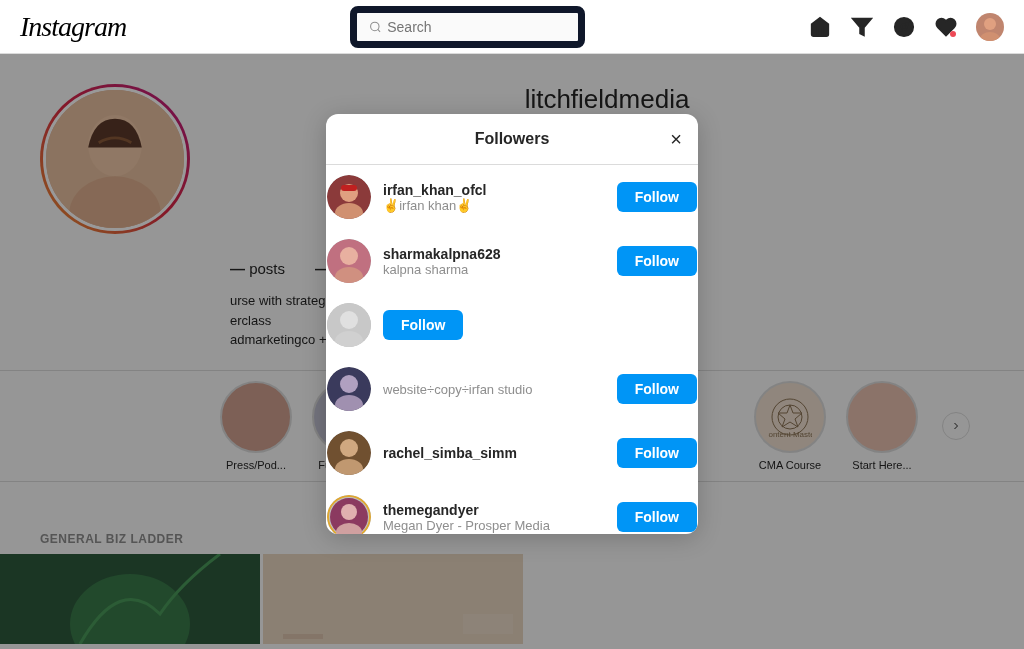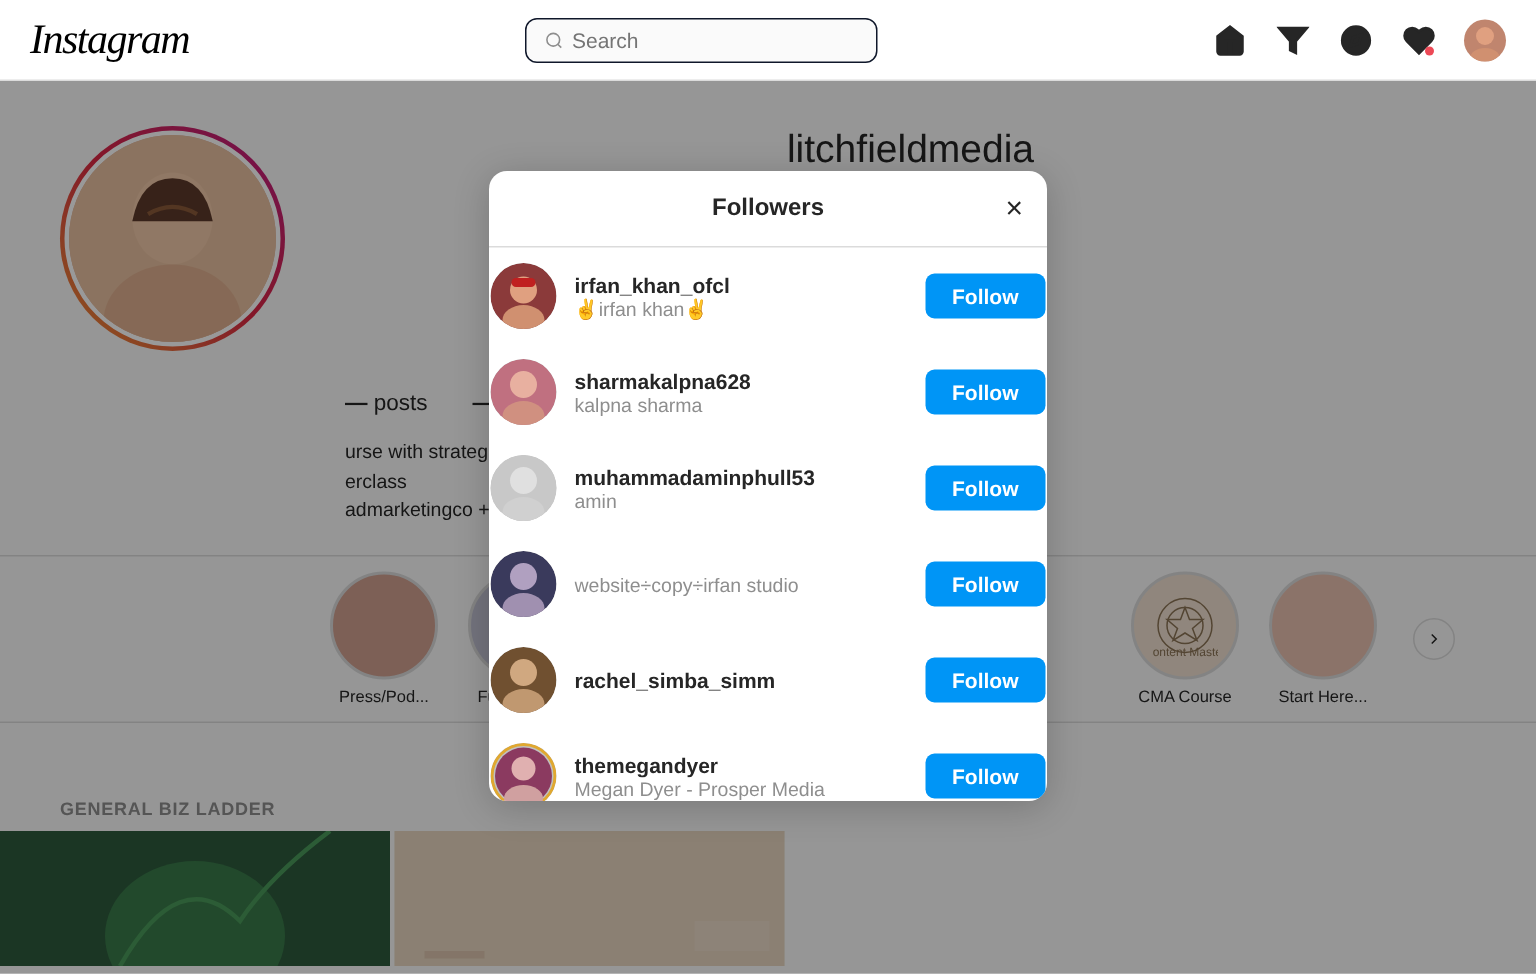--- a/index.html
+++ b/index.html
@@ -21,21 +21,21 @@
       font-family: 'Billabong', cursive;
       font-size: 28px;
       font-style: italic;
       font-weight: 400;
       letter-spacing: -1px;
     }
     .navbar-search {
       display: flex;
       align-items: center;
       background: #fafafa;
-      border: 1px solid #0f172a;
+      border: 7px solid #0f172a;
       border-radius: 8px;
       padding: 6px 12px;
       width: 235px;
       gap: 6px;
     }
     .navbar-search input {
       border: none;
       background: transparent;
       outline: none;
       font-size: 14px;
@@ -531,24 +531,20 @@
       <button class="follow-btn">Follow</button>
     </div>
         <div class="follower-item">
       <div class="follower-avatar">
         <svg width="44" height="44" viewBox="0 0 44 44">
               <circle cx="22" cy="22" r="22" fill="#c8c8c8"></circle>
               <circle cx="22" cy="17" r="9" fill="#e0e0e0"></circle>
               <ellipse cx="22" cy="38" rx="14" ry="10" fill="#d0d0d0"></ellipse>
             </svg>
       </div>
-      <div class="follower-info">
-        <div class="follower-username">muhammadaminphull53</div>
-        <div class="follower-name">amin</div>
-      </div>
       <button class="follow-btn">Follow</button>
     </div>
         <div class="follower-item">
       <div class="follower-avatar">
         <svg width="44" height="44" viewBox="0 0 44 44">
               <circle cx="22" cy="22" r="22" fill="#3a3a5c"></circle>
               <circle cx="22" cy="17" r="9" fill="#b0a0c0"></circle>
               <ellipse cx="22" cy="38" rx="14" ry="10" fill="#a090b0"></ellipse>
             </svg>
       </div>

